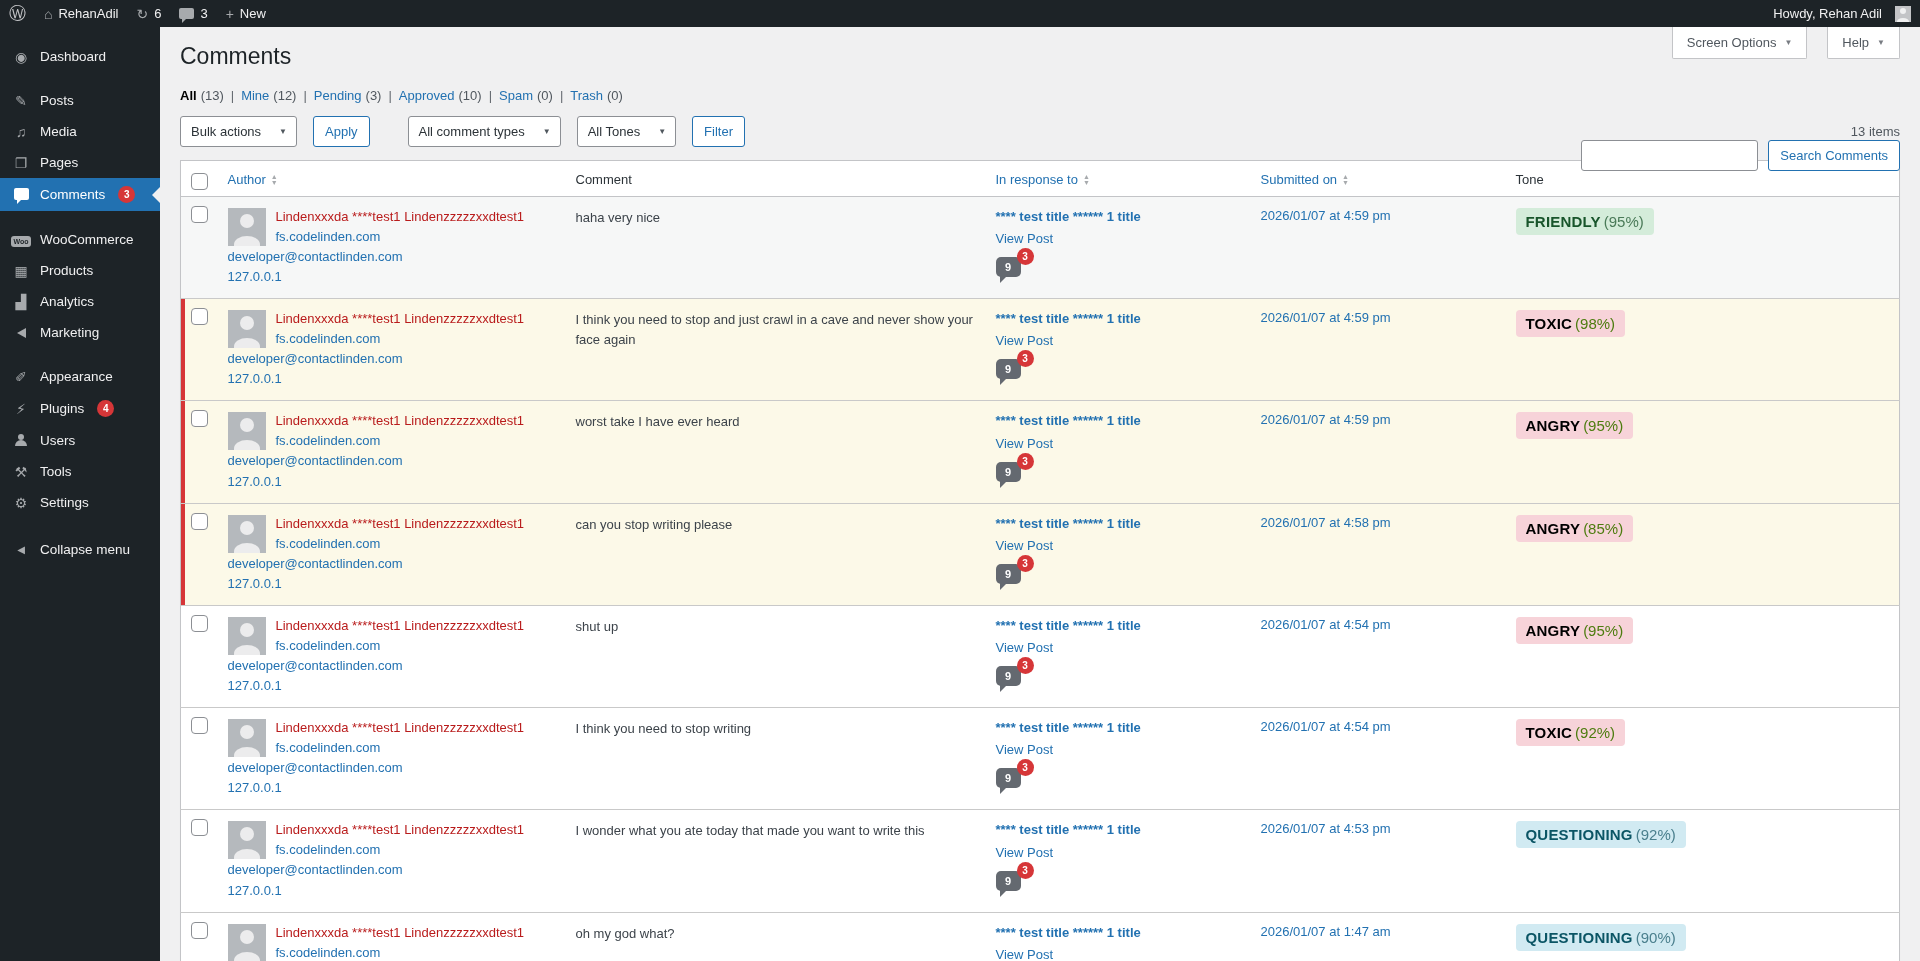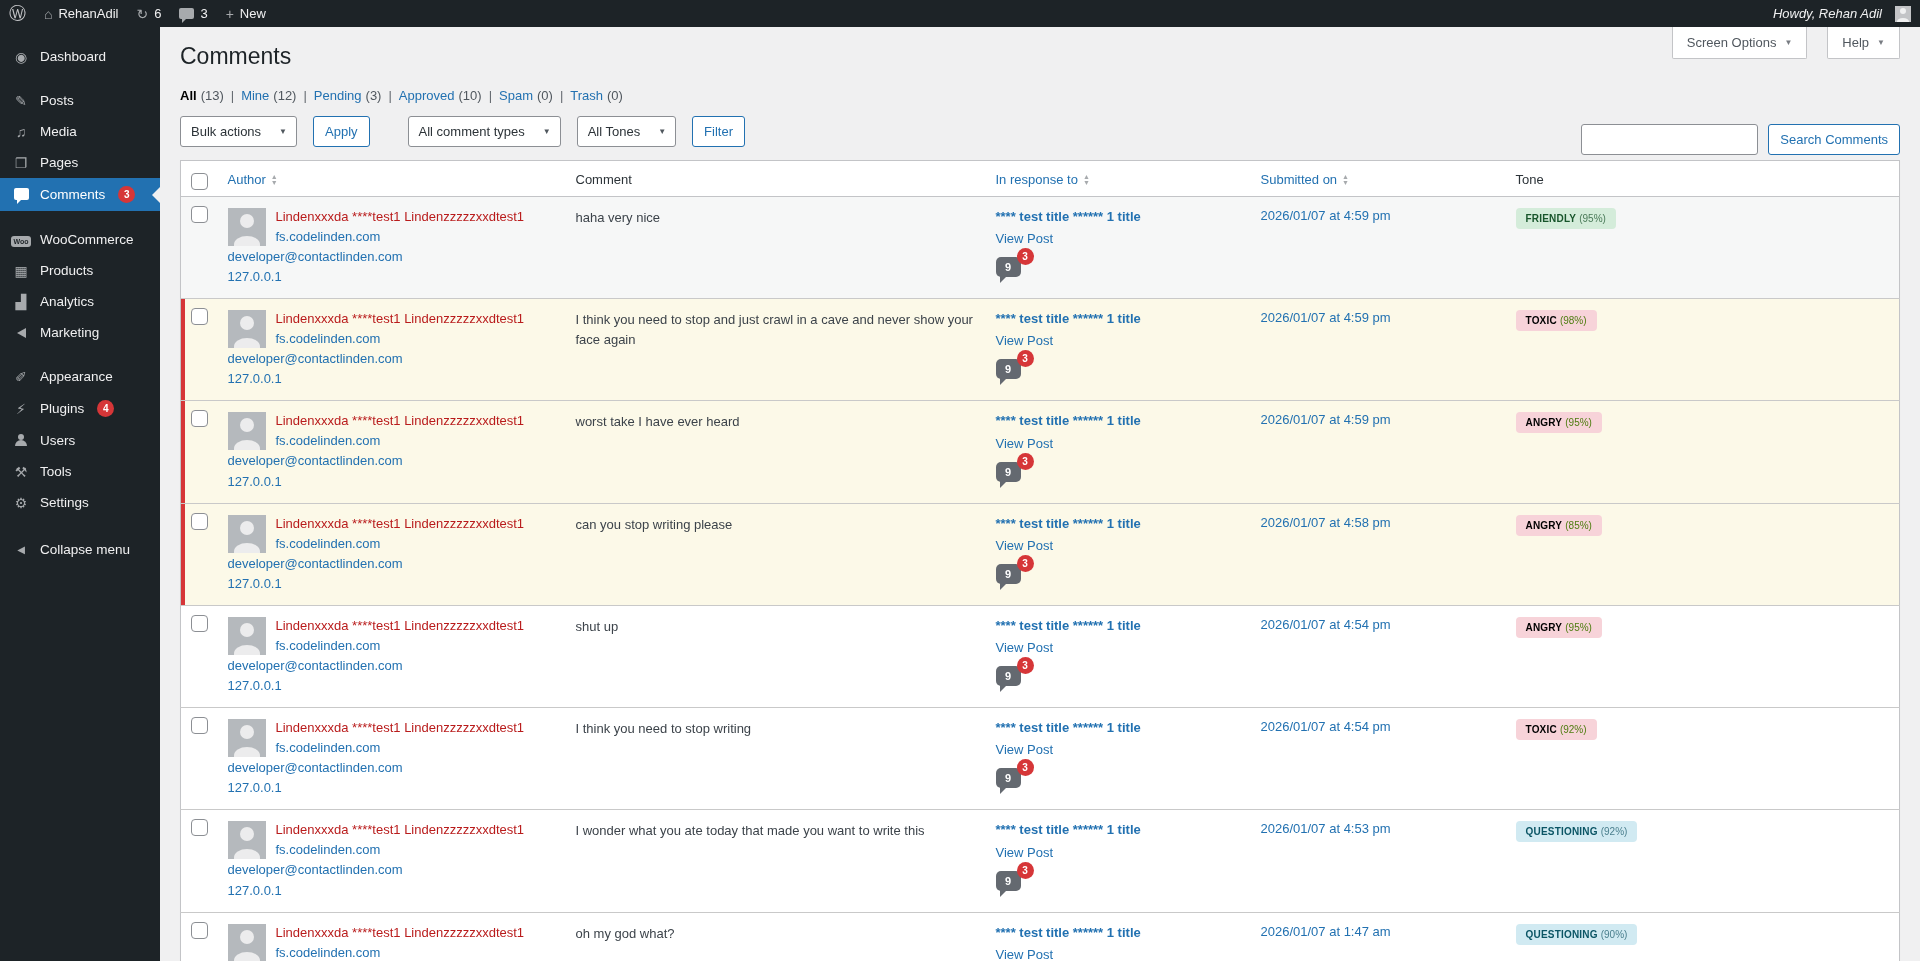--- a/index.html
+++ b/index.html
@@ -5,21 +5,21 @@
   * { box-sizing: border-box; margin: 0; padding: 0; }
   html,body { width:1920px; height:961px; overflow:hidden; font-family:"Liberation Sans","DejaVu Sans",sans-serif; }
   body { background:#f0f0f1; }
   a, .lnk { color:#2271b1; text-decoration:none; cursor:pointer; }
 
   
   #adminbar { position:fixed; top:0; left:0; right:0; height:27px; background:#1d2327; color:#f0f0f1; display:flex; align-items:center; font-size:13px; z-index:50; }
   .ab-item { display:flex; align-items:center; gap:6px; padding:0 9px; height:100%; cursor:pointer; }
   .ab-icon { color:#a7aaad; font-size:14px; line-height:1; }
   .wp-logo-glyph { font-size:17px; color:#c3c4c7; }
-  .ab-right { margin-left:auto; display:flex; align-items:center;font-style:italic; }
+  .ab-right { margin-left:auto; display:flex; align-items:center; }
   .ab-bubble { position:relative; width:15px; height:11px; background:#a7aaad; border-radius:2px; display:inline-block; }
   .ab-bubble::after { content:""; position:absolute; bottom:-4px; left:3px; border:3px solid transparent; border-top-color:#a7aaad; border-left-color:#a7aaad; }
   .mini-avatar { width:16px; height:16px; background:#c3c4c7; position:relative; overflow:hidden; margin-left:7px; }
   .mini-avatar::before { content:""; position:absolute; top:2px; left:50%; margin-left:-3px; width:6px; height:6px; border-radius:50%; background:#f0f0f1; }
   .mini-avatar::after { content:""; position:absolute; bottom:-3px; left:50%; margin-left:-6px; width:12px; height:7px; border-radius:50% 50% 0 0; background:#f0f0f1; }
 
   
   #sidebar { position:fixed; top:27px; bottom:0; left:0; width:160px; background:#1d2327; color:#f0f0f1; font-size:13.5px; padding-top:14px; z-index:40; }
   .menu-item { display:flex; align-items:center; gap:9px; padding:8px 4px 8px 11px; position:relative; cursor:pointer; }
   .micon { width:20px; min-width:20px; text-align:center; color:#a7aaad; font-size:14px; line-height:1; }
@@ -45,21 +45,21 @@
   .meta-box { background:#fff; border:1px solid #c3c4c7; border-top:none; padding:8px 14px; color:#50575e; font-size:13px; display:inline-flex; gap:8px; align-items:center; border-radius:0 0 2px 2px; cursor:pointer; }
   .meta-caret { font-size:8px; color:#787c82; }
   h1.page-title { font-size:23px; font-weight:400; color:#1d2327; padding:15px 0 0; line-height:1.3; }
 
   ul.views { display:flex; margin:16px 0 12px; font-size:13px; }
   ul.views li { list-style:none; display:flex; align-items:center; }
   ul.views li:not(:last-child)::after { content:"|"; color:#646970; margin:0 7px; }
   ul.views .cur { color:#000; font-weight:600; }
   ul.views .cnt { color:#50575e; margin-left:4px; }
 
-  .search-row { position:absolute; top:97px; right:20px; display:flex; gap:10px;border-radius:6px; }
+  .search-row { position:absolute; top:113px; right:20px; display:flex; gap:10px;border-radius:6px; }
   .search-input { width:177px; height:31px; border:1px solid #8c8f94; border-radius:3px; background:#fff; padding:0 8px; font-size:13px; color:#2c3338; }
   .btn { background:#fff; border:1px solid #2271b1; color:#2271b1; border-radius:3px; height:31px; padding:0 11px; font-size:13px; display:inline-flex; align-items:center; cursor:pointer; font-family:inherit; }
 
   .tablenav { margin-top:13px; display:flex; align-items:center; gap:16px; }
   .sel { display:inline-flex; align-items:center; gap:18px; background:#fff; border:1px solid #8c8f94; border-radius:3px; height:31px; padding:0 9px 0 10px; color:#2c3338; cursor:pointer; font-size:13px; }
   .sel .caret { font-size:8px; color:#50575e; }
   .sel-gap { width:6px; }
   .items-count { margin-left:auto; color:#50575e; font-size:13px; }
 
   
@@ -83,21 +83,21 @@
   .author-name { font-weight:400; color:#b91c1c; display:block; line-height:1.45; }
   .author-cell a { display:block; line-height:1.55; }
   .comment-text { line-height:1.55; color:#3c434a; }
   .post-title { font-weight:700; display:block; line-height:1.4; }
   .view-post { display:block; margin-top:5px; }
   .bubble-wrap { position:relative; display:inline-block; margin-top:11px; }
   .bubble { display:inline-block; background:#646970; color:#fff; font-size:11px; font-weight:700; min-width:25px; height:20px; line-height:20px; text-align:center; border-radius:5px; position:relative; }
   .bubble::after { content:""; position:absolute; bottom:-6px; left:4px; border:4px solid transparent; border-top-color:#646970; border-left-color:#646970; }
   .bubble-badge { position:absolute; top:-9px; right:-13px; background:#d63638; color:#fff; border-radius:50%; width:17px; height:17px; line-height:17px; font-size:10px; text-align:center; font-weight:700; }
 
-  .tone { display:inline-block; padding:5px 10px; border-radius:4px; font-size:10px; white-space:nowrap; }
+  .tone { display:inline-block; padding:5px 10px; border-radius:4px; font-size:15px; white-space:nowrap; }
   .tone b { font-weight:700; letter-spacing:.2px; }
   .tone .pct { margin-left:3px; }
   .tone-green { background:#d4ecda; } .tone-green b { color:#18552b; } .tone-green .pct { color:#4a7a58; }
   .tone-red { background:#f7d3d9; } .tone-red b { color:#000000;margin-top:24px; } .tone-red .pct { color:#4d7c0f;text-align:right; }
   .tone-cyan { background:#d1eaf2; } .tone-cyan b { color:#0b5565; } .tone-cyan .pct { color:#4a7f8d; }
 </style>
 </head>
 <body>
 
 <div id="adminbar">

